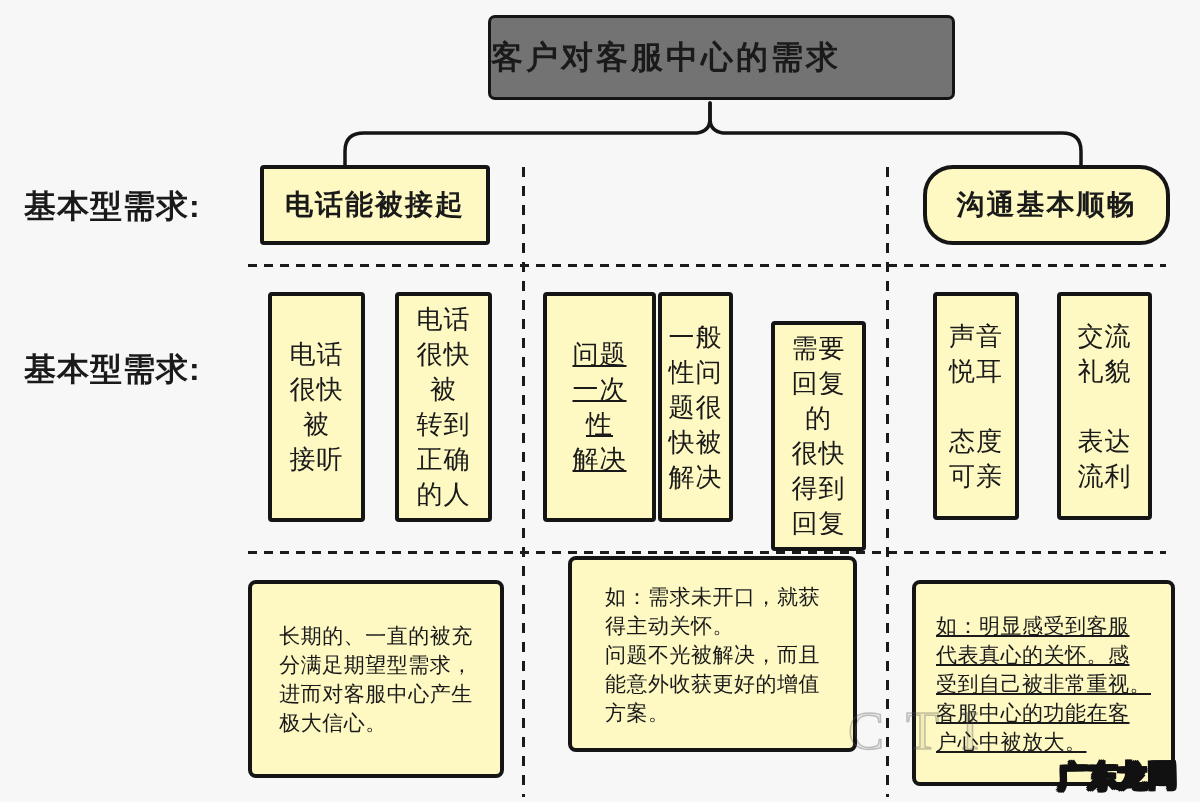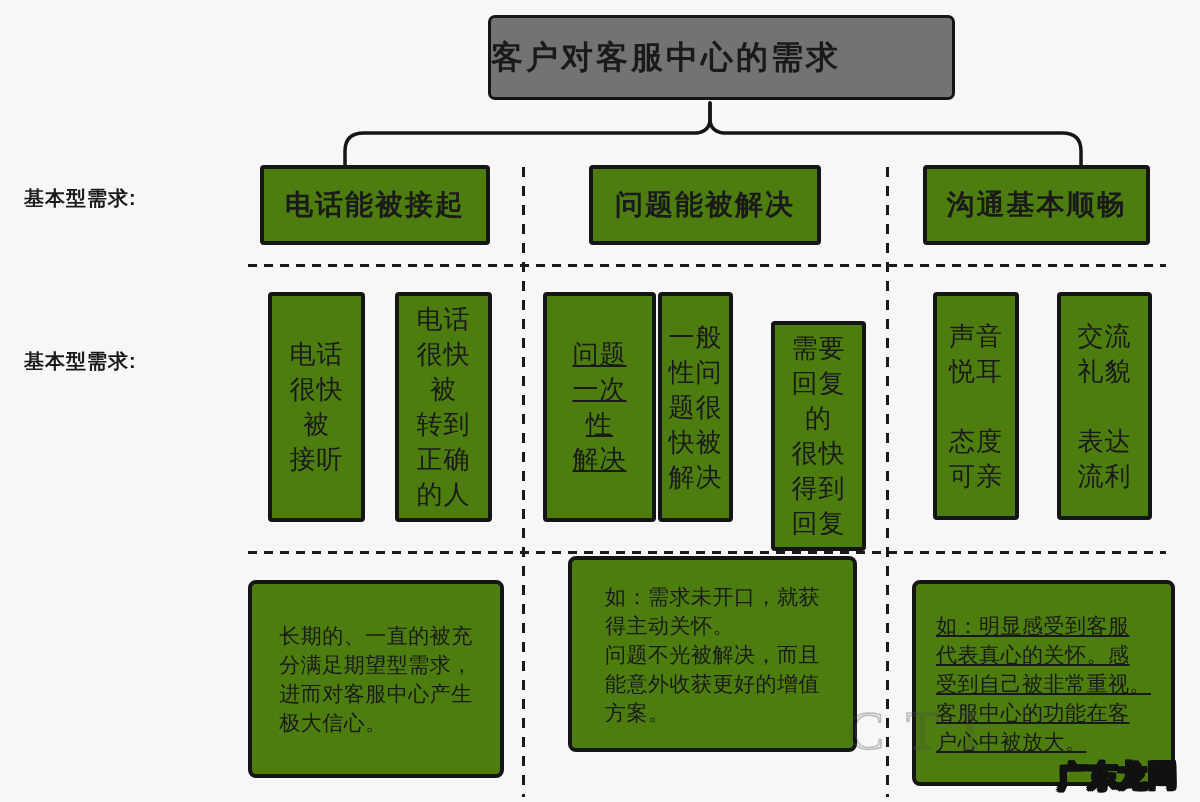--- a/index.html
+++ b/index.html
@@ -19,21 +19,21 @@
     left: 476px; top: 15px; width: 467px; height: 85px;
     border: 3px solid #151515; border-radius: 7px;
     display: flex; align-items: center; justify-content: flex-start;
     font-size: 32px; font-weight: 700; letter-spacing: 3px;
     background: #737373; z-index: 2; margin-left: 12px;
   }
 
   
   .row-label {
     left: 24px; width: 200px;
-    font-size: 20px; font-weight: 700; letter-spacing: 1px;
+    font-size: 32px; font-weight: 700; letter-spacing: 1px;
     white-space: nowrap;
   }
   .row-label.basic    { top: 185px; }
   .row-label.expected { top: 348px; }
   .row-label.excited  { top: 618px; }
 
   
   .vdash {
     width: 3px;
     background: repeating-linear-gradient(to bottom, #1a1a1a 0 10px, transparent 10px 19px);
@@ -43,28 +43,28 @@
   .hdash {
     height: 3px;
     background: repeating-linear-gradient(to right, #1a1a1a 0 9px, transparent 9px 16px);
   }
   .hdash.h1 { left: 248px; top: 264px; width: 918px; }
   .hdash.h2 { left: 248px; top: 551px; width: 918px; }
 
   
   .need-box {
     border: 4px solid #151515; border-radius: 4px;
-    background: #4d7c0f;
+    background: #fef9c3;
     display: flex; align-items: center; justify-content: center;
     z-index: 2;
   }
   .basic-box { top: 165px; height: 80px; font-size: 28px; font-weight: 700; letter-spacing: 2px; }
   .basic-box.b1 { left: 260px; width: 230px; }
   .basic-box.b2 { left: 589px; width: 232px; }
-  .basic-box.b3 { left: 923px; width: 227px; }
+  .basic-box.b3 { left: 923px; width: 247px; border-radius: 30px; }
 
   
   .exp-box {
     top: 292px; height: 230px;
     font-size: 26px; font-weight: 500;
     line-height: 35px; letter-spacing: 1px;
     text-align: center; white-space: pre-line;
   }
   .exp-box.e1 { left: 268px;  width: 97px; }
   .exp-box.e2 { left: 395px;  width: 97px; }
@@ -131,21 +131,20 @@
 
   <div class="abs row-label basic">基本型需求:</div>
   <div class="abs row-label expected">基本型需求:</div>
 
   <div class="abs vdash v1"></div>
   <div class="abs vdash v2"></div>
   <div class="abs hdash h1"></div>
   <div class="abs hdash h2"></div>
 
   <div class="abs need-box basic-box b1">电话能被接起</div>
-  <div class="abs need-box basic-box b2">问题能被解决</div>
   <div class="abs need-box basic-box b3">沟通基本顺畅</div>
 
   <div class="abs need-box exp-box e1">电话
 很快
 被
 接听</div>
   <div class="abs need-box exp-box e2">电话
 很快
 被
 转到

